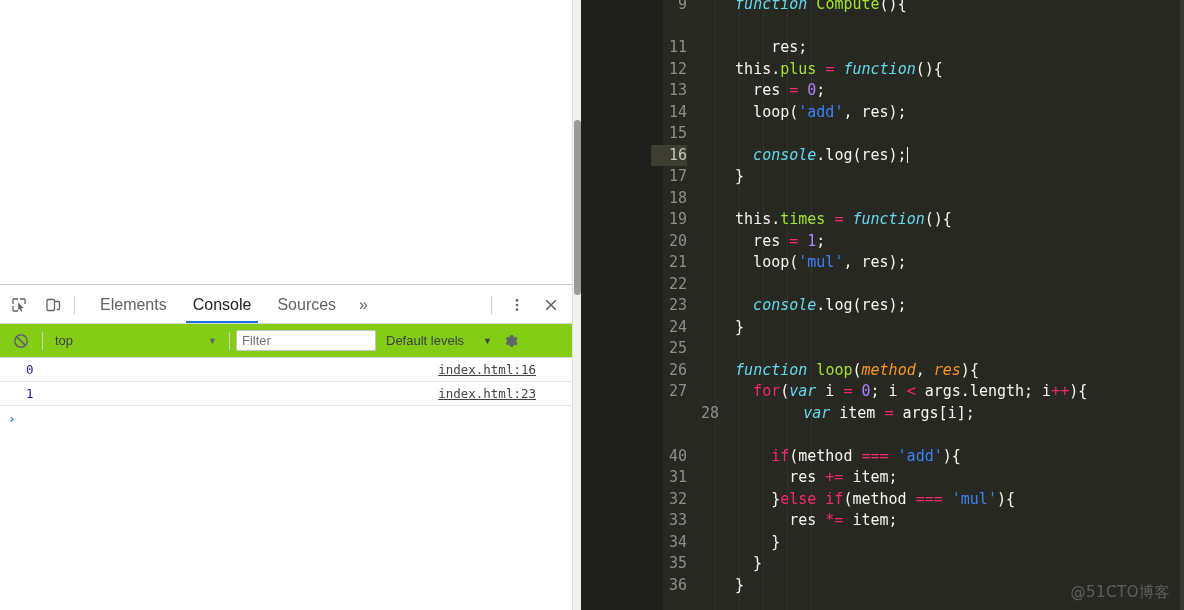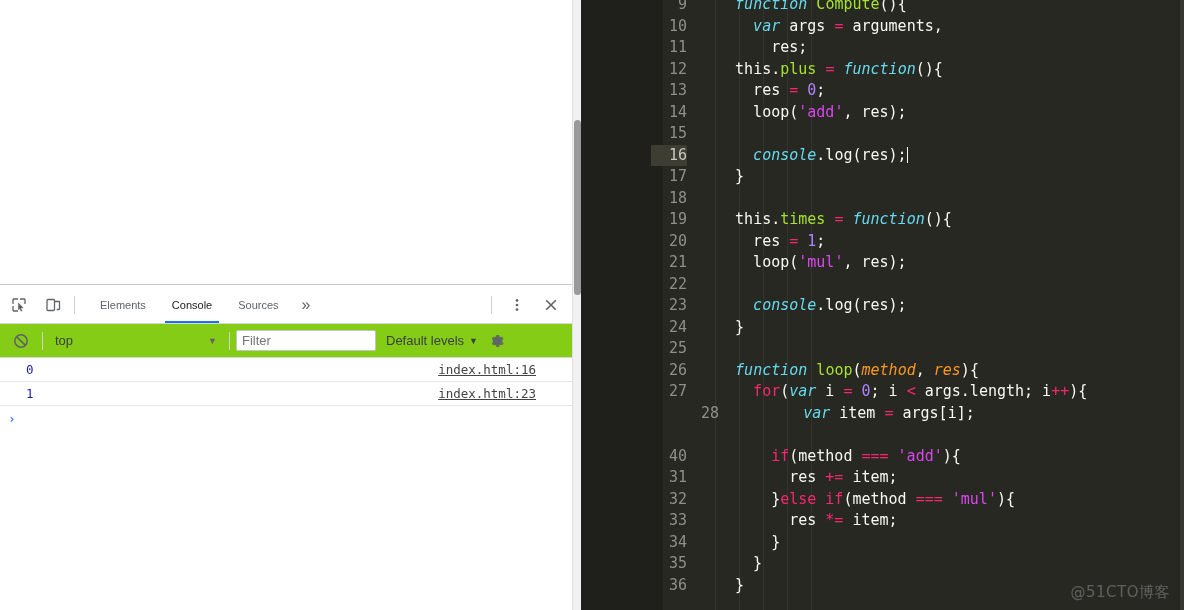--- a/index.html
+++ b/index.html
@@ -84,21 +84,21 @@
   .dt-tabs {
     display: flex;
     align-items: stretch;
     height: 100%;
     margin-left: 6px;
   }
   .dt-tab {
     display: flex;
     align-items: center;
     padding: 0 13px;
-    font-size: 11px;
+    font-size: 16px;
     color: #5f6368;
     position: relative;
     height: 100%;
     box-sizing: border-box;
     white-space: nowrap;
   }
   .dt-tab.active {
     color: #202124;
   }
   .dt-tab.active:after {
@@ -155,21 +155,21 @@
     color: #5f6368;
     padding: 0 5px;
     box-sizing: border-box;
     font-family: "Liberation Sans", sans-serif;
     background: #ffffff;
     outline: none;
   }
   #levels-select {
     display: flex;
     align-items: center;
-    gap: 5px;
+    gap: 19px;
     font-size: 13px;
     color: #3c4043;
     margin-left: 10px;
     white-space: nowrap;
   }
   #levels-select .lv-arrow { font-size: 9px; color: #3c4043; }
   #gear-btn {
     margin-left: 8px;
     width: 22px; height: 22px;
     display: flex; align-items: center; justify-content: center;
@@ -296,21 +296,21 @@
     position: absolute;
     top: 0; bottom: 0;
     width: 1px;
     background: rgba(255,255,255,0.055);
   }
 
   
   .k   { color: #f92672; }          
   .kw  { color: #66d9ef; font-style: italic; }  
   .fn  { color: #a6e22e; }          
-  .str { color: #d946ef; }          
+  .str { color: #3b82f6; }          
   .num { color: #ae81ff; }          
   .pl  { color: #f8f8f2; }          
   .par { color: #fd971f; font-style: italic; } 
   .obj { color: #66d9ef; font-style: italic; }
 
   
   .caret {
     display: inline-block;
     width: 1px;
     height: 16px;
@@ -459,21 +459,20 @@
     <div id="editor-dark-strip"></div>
     <div id="indent-guides">
       <i style="left:134px"></i>
         <i style="left:158px"></i>
         <i style="left:182px"></i>
       <i style="left:206px"></i>
         <i style="left:230px"></i>
     </div>
     <div id="code-area">
         <div class="code-line" style="position: absolute; left: 0px; right: 0px; top: -6px;"><span class="ln">9</span><span class="txt" style="left: 154.08px;"><span class="kw">function</span><span class="pl"> </span><span class="fn">Compute</span><span class="pl">(){</span></span></div>
-        <div class="code-line" style="position: absolute; left: 0px; right: 0px; top: 15.5px;"><span class="ln">10</span><span class="txt" style="left: 172.12px;"><span class="kw">var</span><span class="pl"> args </span><span class="k">=</span><span class="pl"> arguments,</span></span></div>
         <div class="code-line" style="position: absolute; left: 0px; right: 16px; top: 37px; text-decoration: underline;"><span class="ln">11</span><span class="txt" style="left: 190.16px;"><span class="pl">res;</span></span></div>
         <div class="code-line" style="position: absolute; left: 0px; right: 0px; top: 58.5px;"><span class="ln">12</span><span class="txt" style="left: 154.08px;"><span class="pl">this.</span><span class="fn">plus</span><span class="pl"> </span><span class="k">=</span><span class="pl"> </span><span class="kw">function</span><span class="pl">(){</span></span></div>
         <div class="code-line" style="position: absolute; left: 0px; right: 0px; top: 80px;"><span class="ln">13</span><span class="txt" style="left: 172.12px;"><span class="pl">res </span><span class="k">=</span><span class="pl"> </span><span class="num">0</span><span class="pl">;</span></span></div>
         <div class="code-line" style="position: absolute; left: 0px; right: 0px; top: 101.5px;"><span class="ln">14</span><span class="txt" style="left: 172.12px;"><span class="pl">loop(</span><span class="str">'add'</span><span class="pl">, res);</span></span></div>
         <div class="code-line" style="position: absolute; left: 0px; right: 0px; top: 123px;"><span class="ln">15</span><span class="txt" style="left: 118px;"></span></div>
         <div class="code-line current" style="position: absolute; left: 0px; right: 0px; top: 144.5px;"><span class="ln">16</span><span class="txt" style="left: 172.12px;"><span class="obj">console</span><span class="pl">.log(res);</span><span class="caret"></span></span></div>
         <div class="code-line" style="position: absolute; left: 0px; right: 0px; top: 166px;"><span class="ln">17</span><span class="txt" style="left: 154.08px;"><span class="pl">}</span></span></div>
         <div class="code-line" style="position: absolute; left: 0px; right: 0px; top: 187.5px;"><span class="ln">18</span><span class="txt" style="left: 118px;"></span></div>
         <div class="code-line" style="position: absolute; left: 0px; right: 0px; top: 209px;"><span class="ln">19</span><span class="txt" style="left: 154.08px;"><span class="pl">this.</span><span class="fn">times</span><span class="pl"> </span><span class="k">=</span><span class="pl"> </span><span class="kw">function</span><span class="pl">(){</span></span></div>
         <div class="code-line" style="position: absolute; left: 0px; right: 4px; top: 230.5px;"><span class="ln">20</span><span class="txt" style="left: 172.12px;"><span class="pl">res </span><span class="k">=</span><span class="pl"> </span><span class="num">1</span><span class="pl">;</span></span></div>

